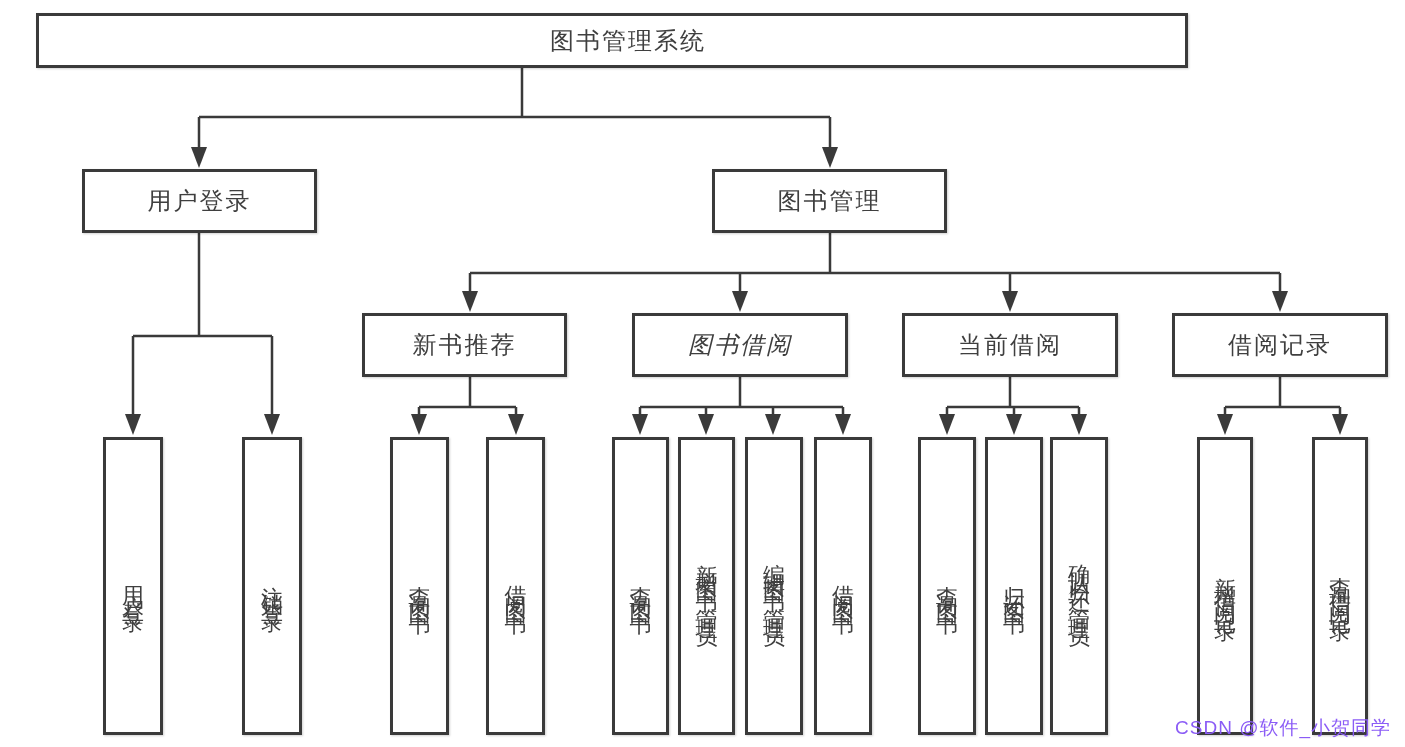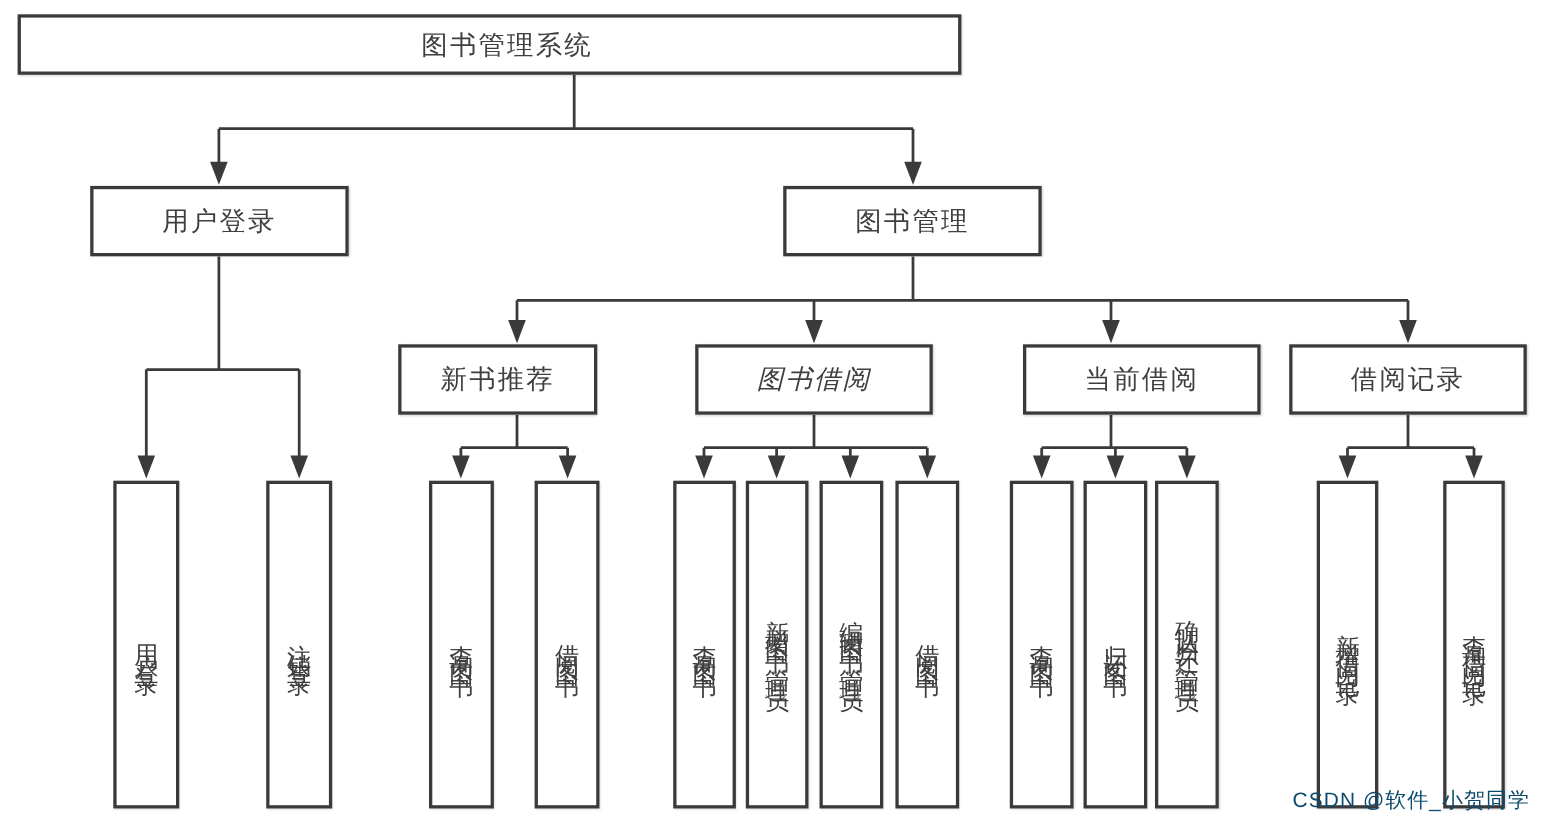--- a/index.html
+++ b/index.html
@@ -18,21 +18,21 @@
   }
   .hbox { font-size:24px; letter-spacing:2px; }
   .leaf { font-size:22px; }
   .leaf .vtext {
     writing-mode:vertical-rl; text-orientation:mixed;
     letter-spacing:9px; line-height:1;
   }
   .hbox .label { white-space:nowrap; }
   #watermark {
     position:absolute; right:14px; bottom:6px;
-    font-size:19px; color:#0c4a6e; letter-spacing:1px;
+    font-size:19px; color:#8b5cf6; letter-spacing:1px;
     white-space:nowrap;
   }
 </style>
 </head>
 <body>
 
 <div id="stage">
 
   <svg id="connectors" viewBox="0 0 1405 747" xmlns="http://www.w3.org/2000/svg" aria-hidden="true">
     <g stroke="#3a3a3a" stroke-width="2.5" fill="none">
@@ -70,38 +70,38 @@
       <polygon points="765,414 781,414 773,435"></polygon>
       <polygon points="835,414 851,414 843,435"></polygon>
       <polygon points="939,414 955,414 947,435"></polygon>
       <polygon points="1006,414 1022,414 1014,435"></polygon>
       <polygon points="1071,414 1087,414 1079,435"></polygon>
       <polygon points="1217,414 1233,414 1225,435"></polygon>
       <polygon points="1332,414 1348,414 1340,435"></polygon>
     </g>
   </svg>
 
-  <div class="box hbox" style="left:16px; top:13px; width:858px; height:55px;padding-left:32px;">
+  <div class="box hbox" style="left:36px; top:13px; width:1152px; height:55px;padding-left:32px;">
     <span class="label">图书管理系统</span>
   </div>
 
   <div class="box hbox" style="left:82px; top:169px; width:235px; height:64px;">
     <span class="label">用户登录</span>
   </div>
   <div class="box hbox" style="left:712px; top:169px; width:235px; height:64px;text-align:right;">
     <span class="label">图书管理</span>
   </div>
 
-  <div class="box hbox" style="left:362px; top:313px; width:181px; height:64px;">
+  <div class="box hbox" style="left:362px; top:313px; width:205px; height:64px;">
     <span class="label">新书推荐</span>
   </div>
   <div class="box hbox" style="left:632px; top:313px; width:216px; height:64px;font-style:italic;">
     <span class="label">图书借阅</span>
   </div>
-  <div class="box hbox" style="left:902px; top:313px; width:216px; height:64px;margin-left:28px;">
+  <div class="box hbox" style="left:902px; top:313px; width:216px; height:64px;">
     <span class="label">当前借阅</span>
   </div>
   <div class="box hbox" style="left:1172px; top:313px; width:216px; height:64px;">
     <span class="label">借阅记录</span>
   </div>
 
   <div class="box leaf" style="left:103px; top:437px; width:60px; height:298px;">
     <span class="vtext">用户登录</span>
   </div>
   <div class="box leaf" style="left:242px; top:437px; width:60px; height:298px;">

